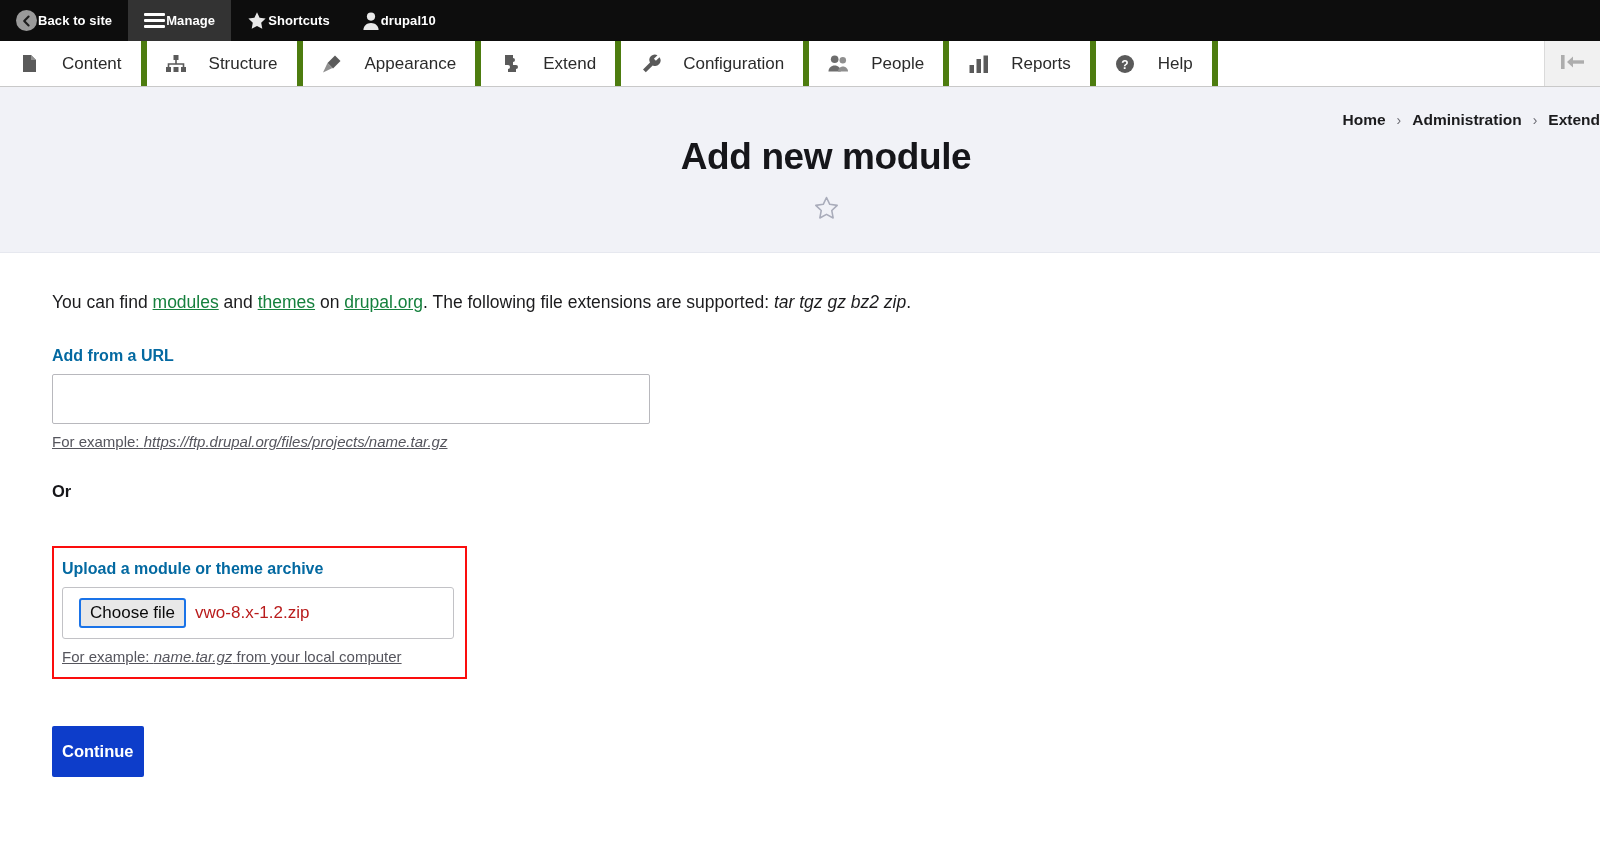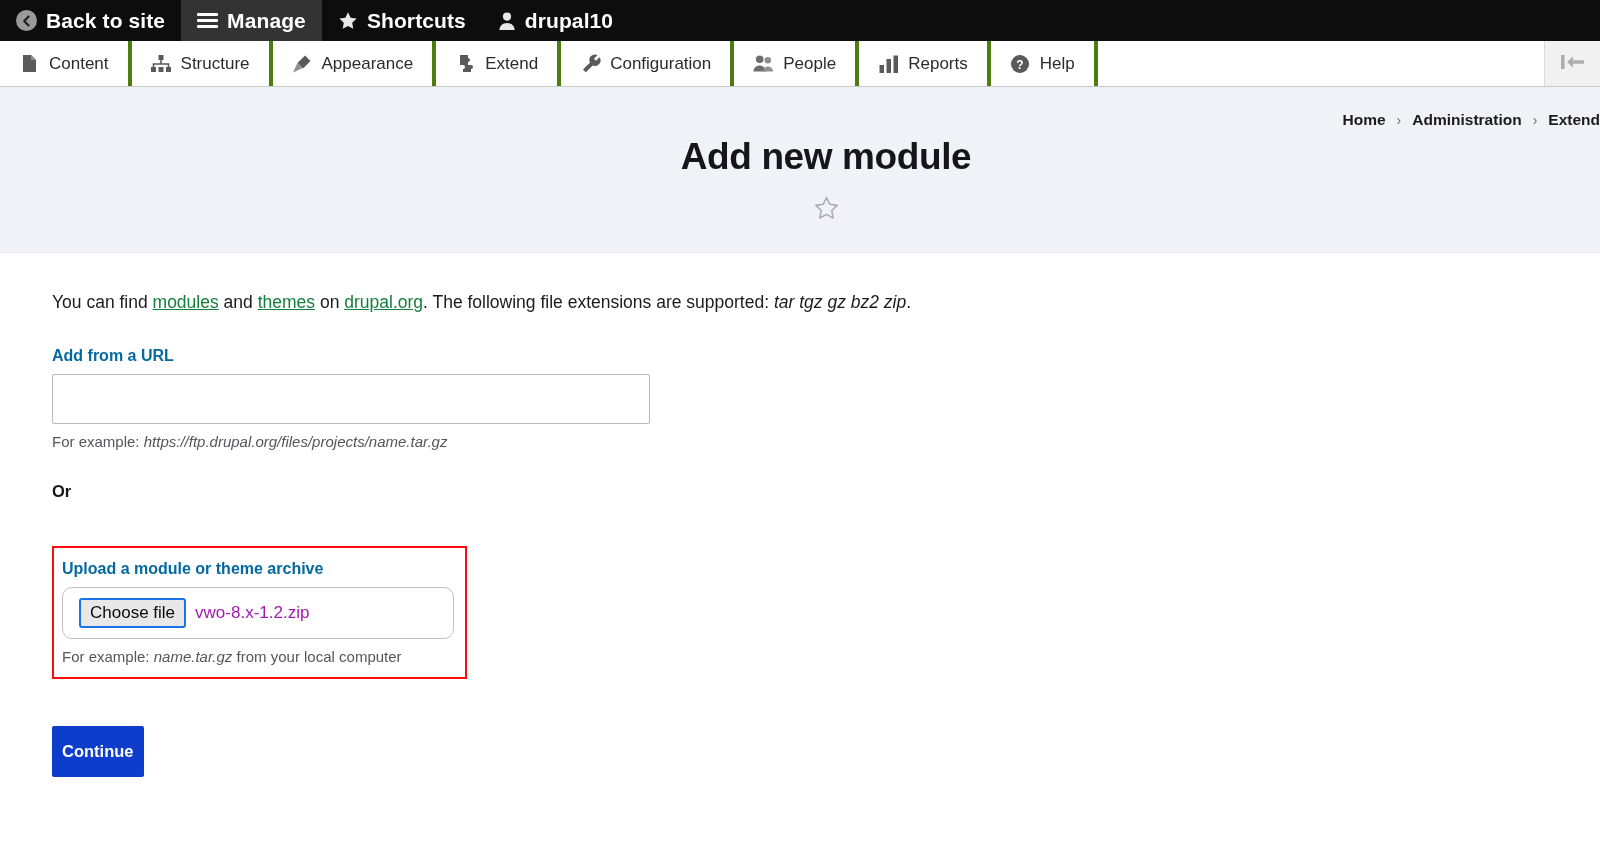--- a/index.html
+++ b/index.html
@@ -23,23 +23,23 @@
   .toolbar-top {
     height: 41px;
     background: #0d0d0d;
     display: flex;
     align-items: stretch;
     color: #ffffff;
   }
   .tb-item {
     display: flex;
     align-items: center;
-    gap: 9px;
+    gap: 1px;
     padding: 0 16px;
-    font-size: 21px;
+    font-size: 13px;
     font-weight: bold;
     color: #ffffff;
     letter-spacing: .1px;
     white-space: nowrap;
   }
   .tb-item.active { background: #333333; }
 
   .ico-back {
     width: 21px; height: 21px; border-radius: 50%;
     background: #9a9a9a;
@@ -62,25 +62,25 @@
     height: 46px;
     background: #ffffff;
     border-bottom: 1px solid #c9c9c9;
     display: flex;
     align-items: stretch;
     position: relative;
   }
   .menu-item {
     display: flex;
     align-items: center;
-    gap: 9px;
+    gap: 22px;
     padding: 0 19px;
     font-size: 17px;
     color: #2b2b2b;
-    border-right: 4px solid #4d7c0f;
+    border-right: 6px solid #4d7c0f;
     white-space: nowrap;
   }
   .menu-item .mi-ico {
     width: 21px; height: 21px;
     display: inline-flex; align-items:center; justify-content:center;
     flex: none;
     color: #5a5a5a;
   }
   .menu-spacer { flex: 1 1 auto; border-right: 1px solid #dadada; }
   .menu-orient {
@@ -127,57 +127,57 @@
     border: 1px solid #b8b8bd;
     background: #ffffff;
     border-radius: 2px;
     font-size: 16px;
     padding: 0 10px;
     color: #16161a;
     font-family: "Liberation Sans", sans-serif;
     display: block;
   }
   .desc {
-    font-size: 15px; color: #55555d; margin-top: 9px;
+    font-size: 15px; color: #55555d; margin-top: 9px; text-decoration: underline;
   }
   .desc em { font-style: italic; }
 
   .or-label {
     font-size: 16.5px; font-weight: bold; color: #16161a;
     margin: 32px 0 0 0;
   }
 
   
   .upload-group {
     margin-top: 45px;
     width: 415px;
     border: 2.5px solid #fb0d0d;
     padding: 12px 14px 12px 8px;
   }
   .file-box {
     width: 392px; height: 52px;
     border: 1px solid #c2c2c6;
-    border-radius: 10px;
+    border-radius: 3px;
     background: #ffffff;
     display: flex; align-items: center;
     padding-left: 16px;
   }
   .choose-file-btn {
     border: 2px solid #1a73e8;
     background: #e8e8e8;
     border-radius: 3px;
     font-size: 17px;
     color: #0a0a0a;
     padding: 3px 9px 4px 9px;
     font-family: "Liberation Sans", sans-serif;
     line-height: 1.15;
     white-space: nowrap;
   }
   .file-name {
-    font-size: 17px; color: #a21caf; margin-left: 9px; white-space: nowrap;
+    font-size: 17px; color: #b91c1c; margin-left: 9px; white-space: nowrap;
   }
 
   .continue-btn {
     margin-top: 47px;
     background: #0d3dca;
     color: #ffffff;
     font-size: 16.5px;
     font-weight: bold;
     border: none;
     border-radius: 2px;

